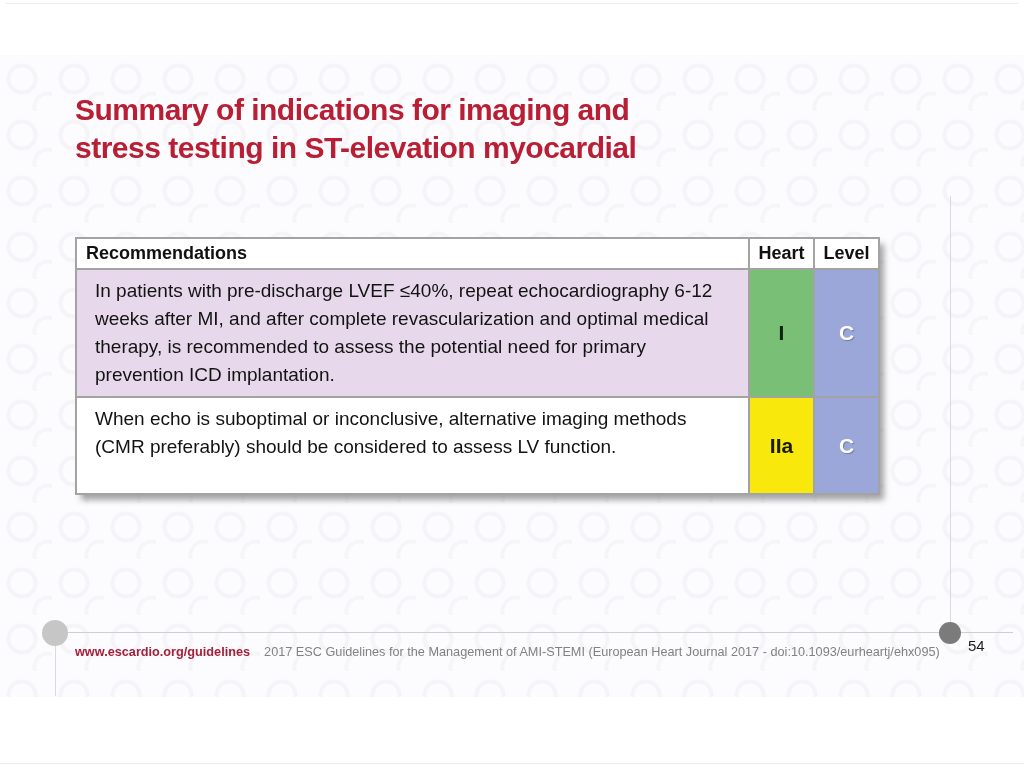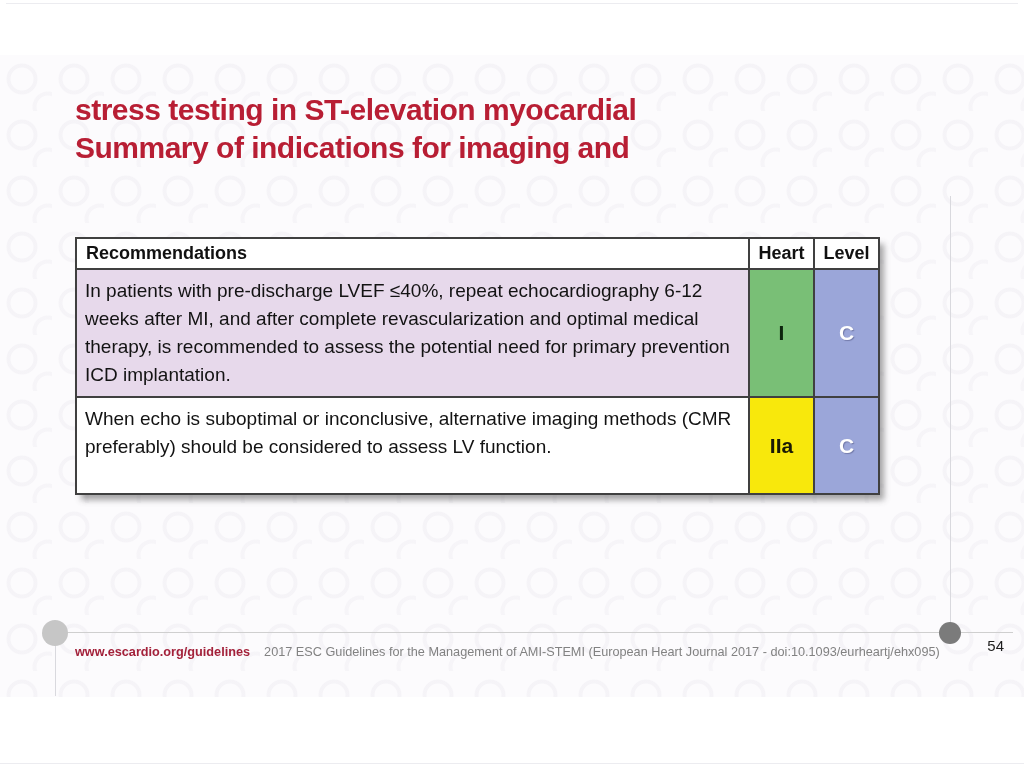--- a/index.html
+++ b/index.html
@@ -72,21 +72,21 @@
     width: 803px;
     border-collapse: collapse;
     table-layout: fixed;
     background: #ffffff;
     box-shadow: 5px 6px 6px -1px rgba(60,60,60,0.45);
   }
   .rec-table col.c-rec   { width: 673px; }
   .rec-table col.c-class { width: 65px; }
   .rec-table col.c-level { width: 65px; }
   .rec-table th, .rec-table td {
-    border: 2px solid #404040;
+    border: 2px solid #a3a3a3;
   }
   .rec-table th {
     background: #ffffff;
     font-size: 18px;
     font-weight: bold;
     color: #111;
     height: 31px;
     padding: 2px 4px;
   }
   .rec-table th.th-rec { text-align: left; padding-left: 9px; }
@@ -96,21 +96,21 @@
     font-weight: bold;
     color: #111;
     height: 40px;
     padding: 2px 9px;
     text-align: left;
   }
   .rec-cell {
     font-size: 19px;
     line-height: 28px;
     color: #131313;
-    padding: 7px 10px 7px 8px;
+    padding: 7px 10px 7px 18px;
     vertical-align: top;
     text-align: left;
   }
   .row-1 .rec-cell { background: #e7d9eb; height: 122px; }
   .row-2 .rec-cell { background: #ffffff; height: 97px; }
   .grade-cell {
     text-align: center;
     vertical-align: middle;
     font-weight: bold;
     font-size: 21px;
@@ -137,21 +137,21 @@
     width: 26px; height: 26px; border-radius: 50%;
     background: #c6c6c6;
   }
   .dot-right {
     position: absolute; left: 939px; top: 622px;
     width: 22px; height: 22px; border-radius: 50%;
     background: #7b7b7b;
   }
   .page-number {
     position: absolute; left: 968px; top: 637px;
-    width: 36px; text-align: right;
+    width: 36px; text-align: left;
     font-size: 15px; color: #1e1e1e;
   }
   .footer-text {
     position: absolute; left: 75px; top: 645px;
     width: 900px;
     white-space: nowrap;
     font-size: 12.7px;
   }
   .footer-link {
     color: #a3213a; font-weight: bold; text-decoration: none;
@@ -161,22 +161,22 @@
 </style>
 </head>
 <body>
 
 <div class="stage">
   <div class="top-hairline"></div>
 
   <div class="slide">
 
     <h1 class="title-block">
+      <div>Summary of indications for imaging and</div>
       <div>stress testing in ST-elevation myocardial</div>
-      <div>Summary of indications for imaging and</div>
     </h1>
 
 
     <table class="rec-table">
       <colgroup>
           <col class="c-rec">
           <col class="c-class">
           <col class="c-level">
         </colgroup>
       <thead>

